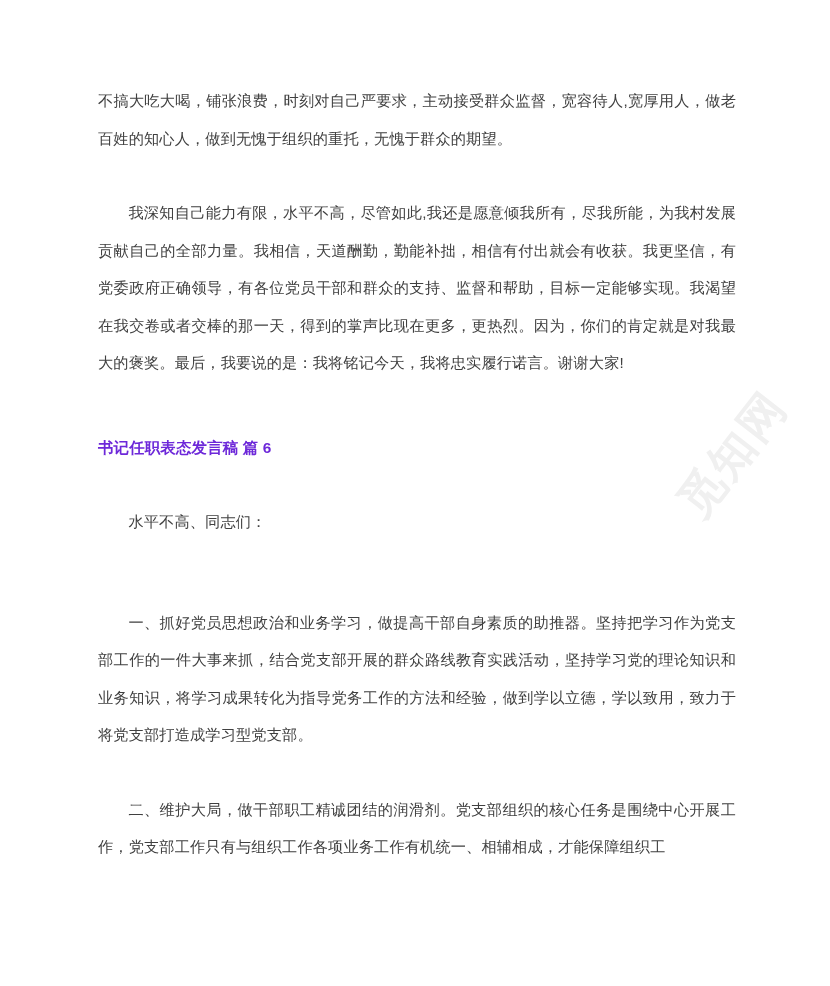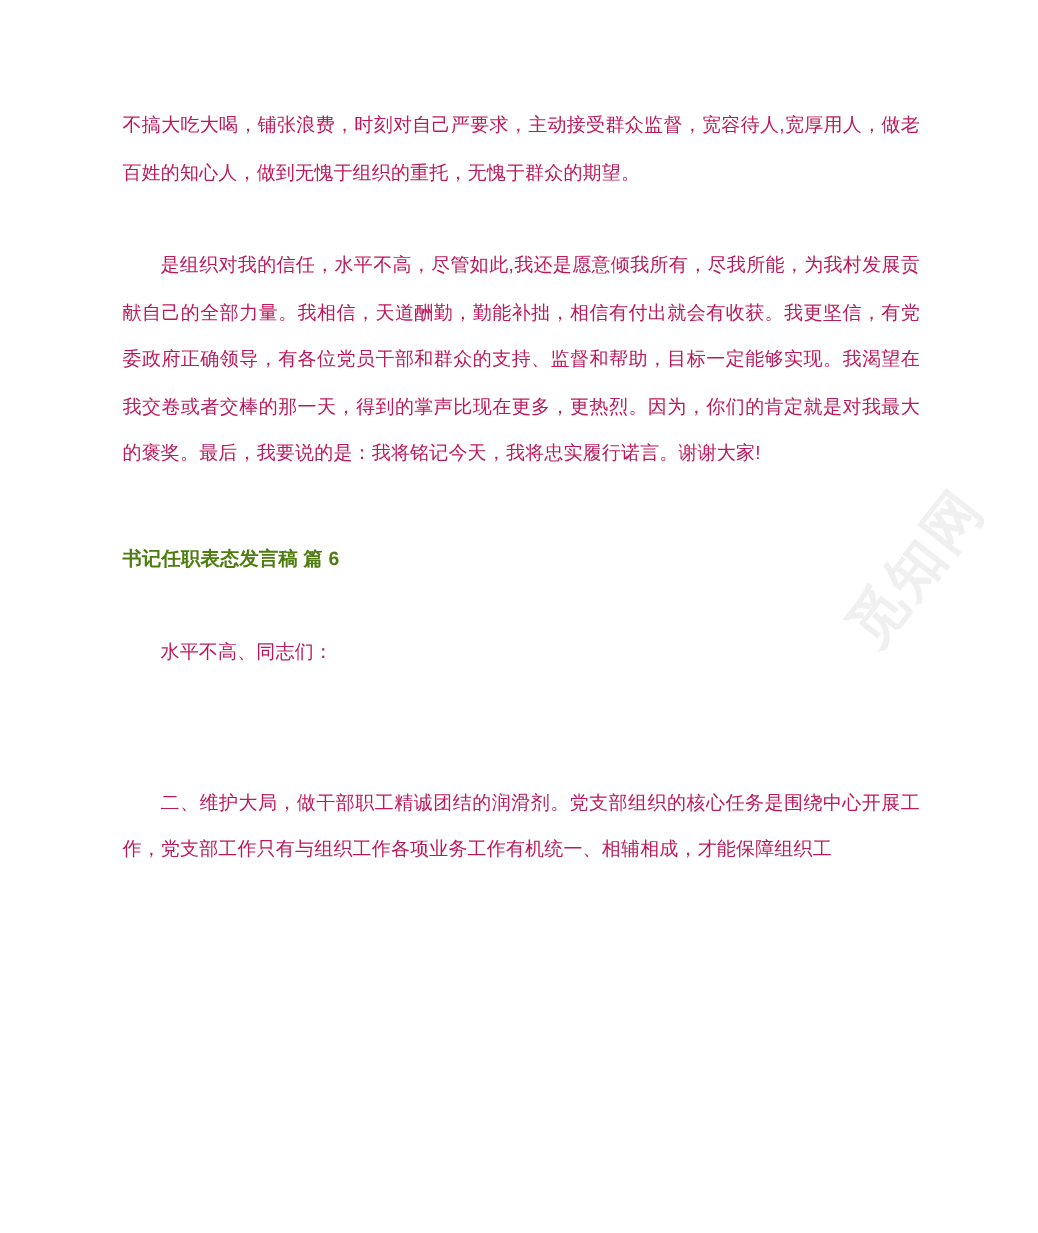--- a/index.html
+++ b/index.html
@@ -22,38 +22,38 @@
     position: absolute;
     left: 98px;
     top: 0;
     width: 638px;
     padding-top: 82px;
     box-sizing: content-box;
   }
   .para {
     font-size: 15.2px;
     line-height: 37.5px;
-    color: #be185d;
+    color: #404040;
     text-align: justify;
     text-justify: inter-ideograph;
     margin: 0 0 17px 0;
     letter-spacing: 0.15px;
     word-break: break-all;
   }
   .para.indent {
     text-indent: 2em;
   }
   .para.noindent {
     text-indent: 0;
   }
   .heading {
     font-size: 15.4px;
     line-height: 37.5px;
     font-weight: bold;
-    color: #4d7c0f;
+    color: #6d28d9;
     margin: 0 0 17px 0;
     letter-spacing: 0.2px;
   }
   .spacer-sm { height: 20px; }
   .spacer-md { height: 26px; }
   .spacer-lg { height: 30px; }
 
   
   .watermark {
     position: absolute;
@@ -89,34 +89,35 @@
   <div class="watermark">
     <div class="watermark-text">觅知网</div>
   </div>
 
   <div class="content">
 
     <p class="para noindent">不搞大吃大喝，铺张浪费，时刻对自己严要求，主动接受群众监督，宽容待人,宽厚用人，做老百姓的知心人，做到无愧于组织的重托，无愧于群众的期望。</p>
 
     <div class="spacer-sm"></div>
 
-    <p class="para indent">是组织对我的信任，水平不高，尽管如此,我还是愿意倾我所有，尽我所能，为我村发展贡献自己的全部力量。我相信，天道酬勤，勤能补拙，相信有付出就会有收获。我更坚信，有党委政府正确领导，有各位党员干部和群众的支持、监督和帮助，目标一定能够实现。我渴望在我交卷或者交棒的那一天，得到的掌声比现在更多，更热烈。因为，你们的肯定就是对我最大的褒奖。最后，我要说的是：我将铭记今天，我将忠实履行诺言。谢谢大家!</p>
+    <p class="para indent">我深知自己能力有限，水平不高，尽管如此,我还是愿意倾我所有，尽我所能，为我村发展贡献自己的全部力量。我相信，天道酬勤，勤能补拙，相信有付出就会有收获。我更坚信，有党委政府正确领导，有各位党员干部和群众的支持、监督和帮助，目标一定能够实现。我渴望在我交卷或者交棒的那一天，得到的掌声比现在更多，更热烈。因为，你们的肯定就是对我最大的褒奖。最后，我要说的是：我将铭记今天，我将忠实履行诺言。谢谢大家!</p>
 
     <div class="spacer-lg"></div>
 
     <h2 class="heading">书记任职表态发言稿 篇 6</h2>
 
     <div class="spacer-sm"></div>
 
     <p class="para indent">水平不高、同志们：</p>
 
     <div class="spacer-md"></div>
 
 
     <div class="spacer-sm"></div>
 
+    <p class="para indent">一、抓好党员思想政治和业务学习，做提高干部自身素质的助推器。坚持把学习作为党支部工作的一件大事来抓，结合党支部开展的群众路线教育实践活动，坚持学习党的理论知识和业务知识，将学习成果转化为指导党务工作的方法和经验，做到学以立德，学以致用，致力于将党支部打造成学习型党支部。</p>
 
     <div class="spacer-sm"></div>
 
     <p class="para indent">二、维护大局，做干部职工精诚团结的润滑剂。党支部组织的核心任务是围绕中心开展工作，党支部工作只有与组织工作各项业务工作有机统一、相辅相成，才能保障组织工</p>
 
   </div>
 </div>
 
 </body></html>

